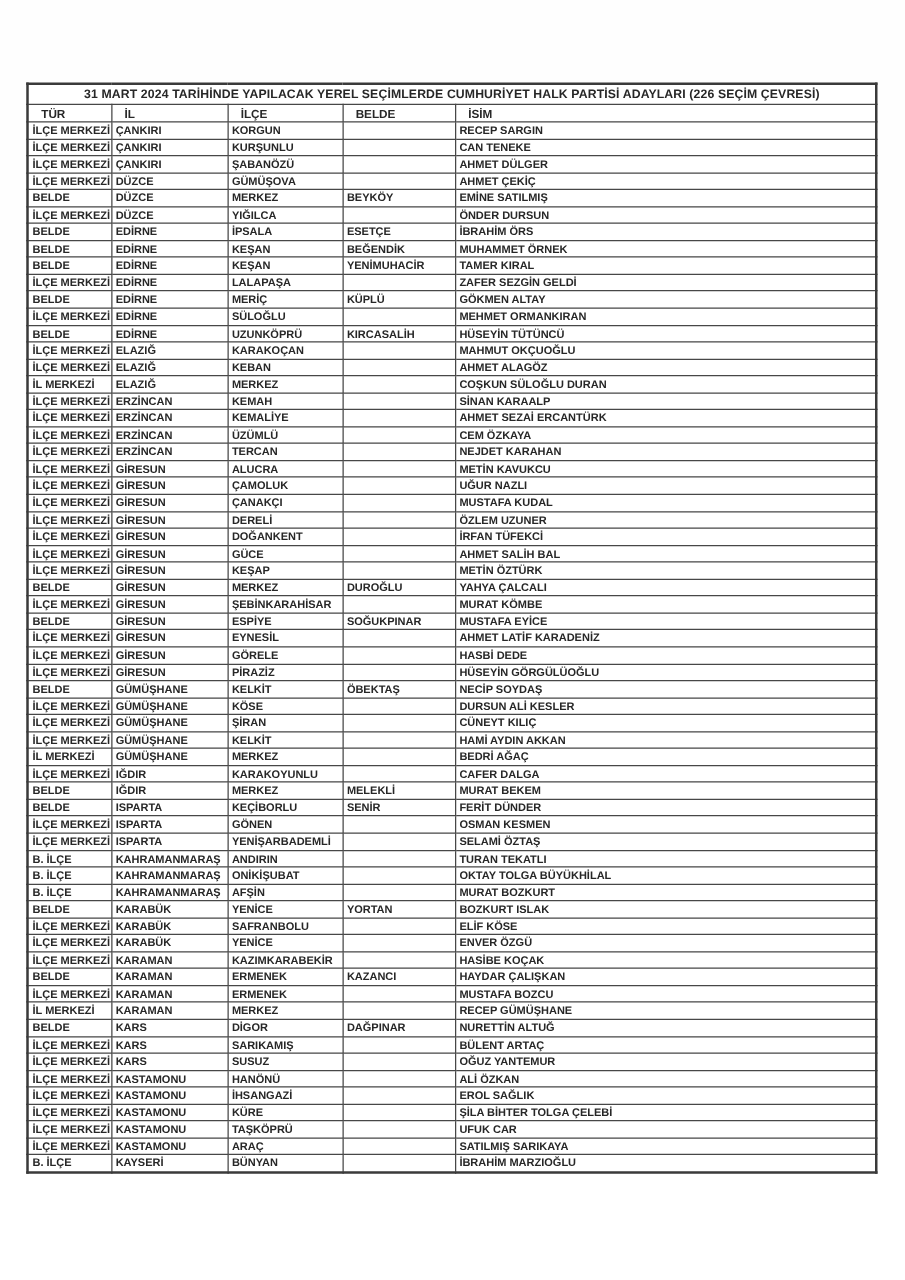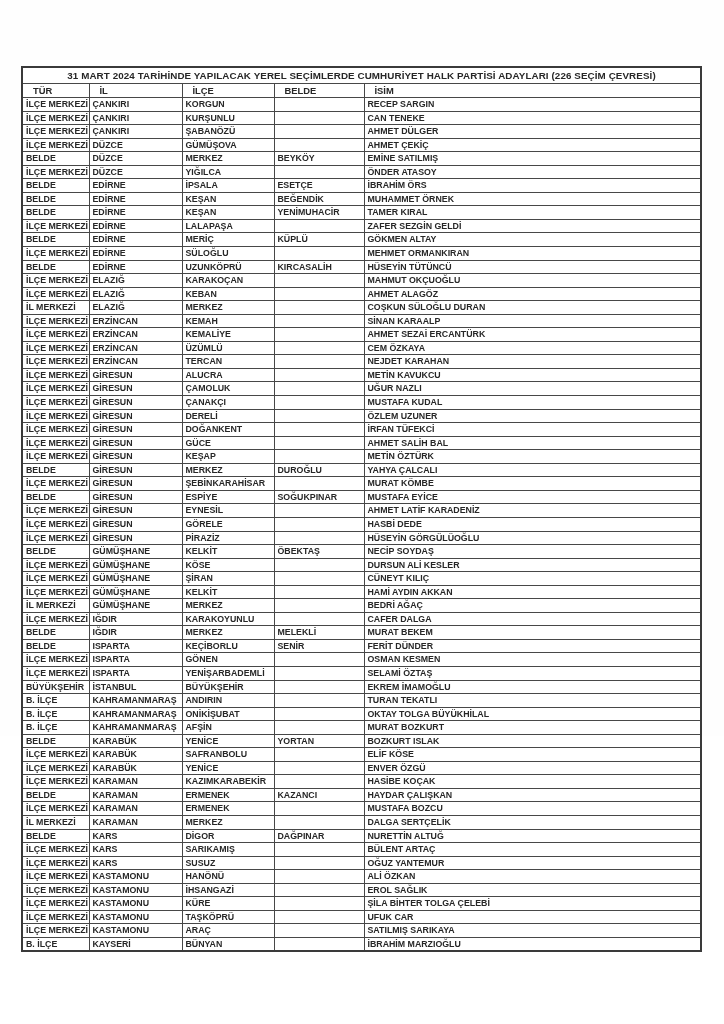--- a/index.html
+++ b/index.html
@@ -122,21 +122,21 @@
           <td>DÜZCE</td>
           <td>MERKEZ</td>
           <td>BEYKÖY</td>
           <td>EMİNE SATILMIŞ</td>
         </tr>
         <tr>
           <td>İLÇE MERKEZİ</td>
           <td>DÜZCE</td>
           <td>YIĞILCA</td>
           <td></td>
-          <td>ÖNDER ATASOY</td>
+          <td>ÖNDER DURSUN</td>
         </tr>
         <tr>
           <td>BELDE</td>
           <td>EDİRNE</td>
           <td>İPSALA</td>
           <td>ESETÇE</td>
           <td>İBRAHİM ÖRS</td>
         </tr>
         <tr>
           <td>BELDE</td>
@@ -384,27 +384,20 @@
           <td>OSMAN KESMEN</td>
         </tr>
         <tr>
           <td>İLÇE MERKEZİ</td>
           <td>ISPARTA</td>
           <td>YENİŞARBADEMLİ</td>
           <td></td>
           <td>SELAMİ ÖZTAŞ</td>
         </tr>
         <tr>
-          <td>BÜYÜKŞEHİR</td>
-          <td>İSTANBUL</td>
-          <td>BÜYÜKŞEHİR</td>
-          <td></td>
-          <td>EKREM İMAMOĞLU</td>
-        </tr>
-        <tr>
           <td>B. İLÇE</td>
           <td>KAHRAMANMARAŞ</td>
           <td>ANDIRIN</td>
           <td></td>
           <td>TURAN TEKATLI</td>
         </tr>
         <tr>
           <td>B. İLÇE</td>
           <td>KAHRAMANMARAŞ</td>
           <td>ONİKİŞUBAT</td>
@@ -458,21 +451,21 @@
           <td>KARAMAN</td>
           <td>ERMENEK</td>
           <td></td>
           <td>MUSTAFA BOZCU</td>
         </tr>
         <tr>
           <td>İL MERKEZİ</td>
           <td>KARAMAN</td>
           <td>MERKEZ</td>
           <td></td>
-          <td>DALGA SERTÇELİK</td>
+          <td>RECEP GÜMÜŞHANE</td>
         </tr>
         <tr>
           <td>BELDE</td>
           <td>KARS</td>
           <td>DİGOR</td>
           <td>DAĞPINAR</td>
           <td>NURETTİN ALTUĞ</td>
         </tr>
         <tr>
           <td>İLÇE MERKEZİ</td>

